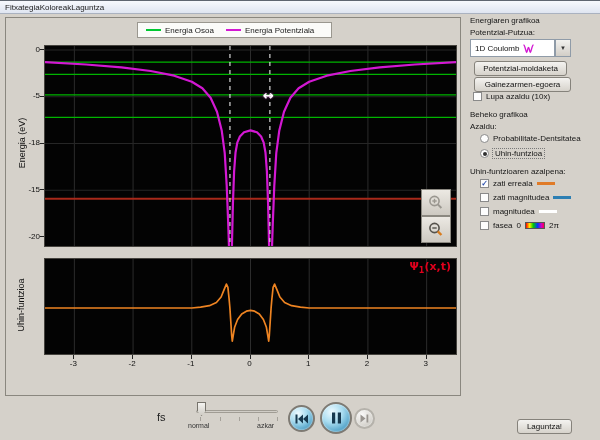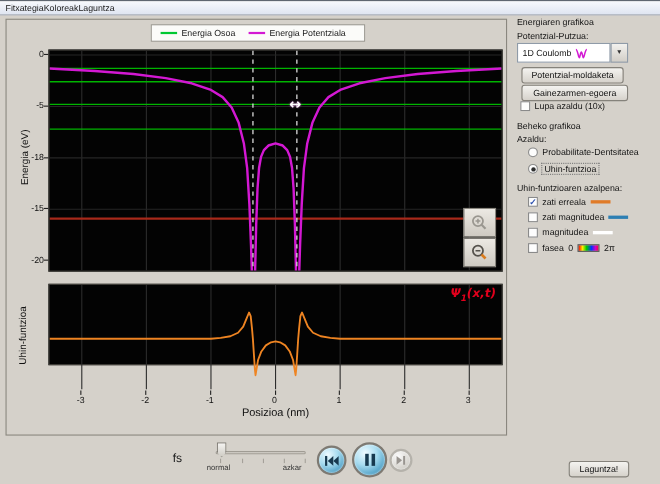--- a/index.html
+++ b/index.html
@@ -28,21 +28,21 @@
     background:#fbfbf9; border:1px solid #9a978f;
     display:flex; align-items:center; gap:12px; padding:0 8px;
     font-size:8px;
   }
   .legend .item { display:flex; align-items:center; gap:4px; }
   .legend .swatch { width:15px; height:2px; }
   .plot {
     position:absolute; background:#030303; border:1px solid #45433e;
   }
   #energy-plot { left:38px; top:27px; width:413px; height:202px; }
-  #wave-plot   { left:38px; top:240px; width:413px; height:74px;font-style:italic; }
+  #wave-plot   { left:38px; top:240px; width:413px; height:97px; }
   .ytitle {
     position:absolute; font-size:9px; color:#111;
     transform:rotate(-90deg); transform-origin:center; white-space:nowrap;
   }
   #energy-ytitle { left:-24px; top:120px; width:80px; text-align:center; }
   #wave-ytitle   { left:-25px; top:282px; width:80px; text-align:center; }
   .ytick { position:absolute; width:26px; text-align:right; font-size:8px; color:#111; }
   .ytickmark { position:absolute; width:4px; height:1px; background:#222; }
   .xtick { position:absolute; width:24px; text-align:center; font-size:8px; color:#111; }
   .xtickmark { position:absolute; width:1px; height:4px; background:#222; }
@@ -246,21 +246,20 @@
       <div class="xtick" style="left: 172.786px; top: 341px;">-1</div>
       <div class="xtickmark" style="left: 243.5px; top: 337px;"></div>
       <div class="xtick" style="left: 231.5px; top: 341px;">0</div>
       <div class="xtickmark" style="left: 302.214px; top: 337px;"></div>
       <div class="xtick" style="left: 290.214px; top: 341px;">1</div>
       <div class="xtickmark" style="left: 360.929px; top: 337px;"></div>
       <div class="xtick" style="left: 348.929px; top: 341px;">2</div>
       <div class="xtickmark" style="left: 419.643px; top: 337px;"></div>
       <div class="xtick" style="left: 407.643px; top: 341px;">3</div>
     </div>
-  <div class="xtitle">Posizioa (nm)</div>
 </div>
 
 <div class="right-panel">
   <div class="rp-label" style="top:2px">Energiaren grafikoa</div>
   <div class="rp-label" style="top:14px">Potentzial-Putzua:</div>
 
   <div class="combo">
     <span>1D Coulomb</span>
     <svg width="13" height="11" viewBox="0 0 13 11">
       <path d="M0.5,2 C2.2,2 2.8,9.5 3.7,9.5 C4.4,9.5 4.6,4.4 5.5,4.4 C6.4,4.4 6.6,9.5 7.3,9.5 C8.2,9.5 8.8,2 10.5,2" fill="none" stroke="#d318d3" stroke-width="1.4"></path>

